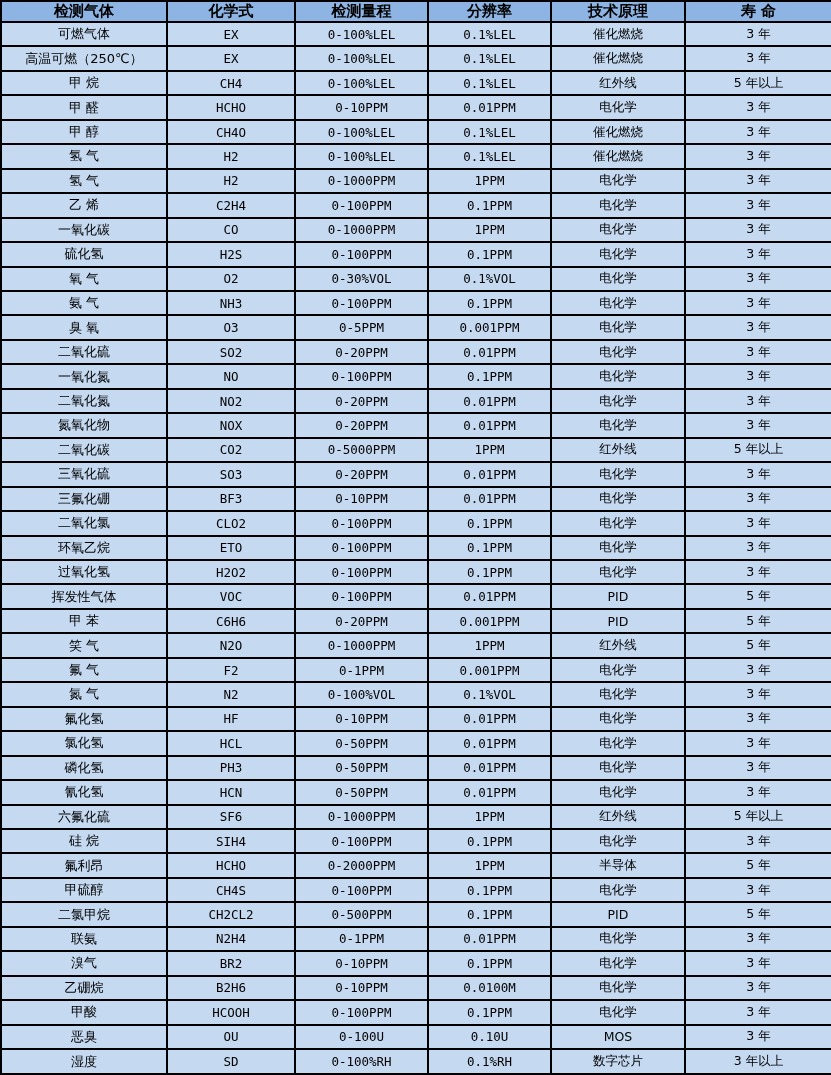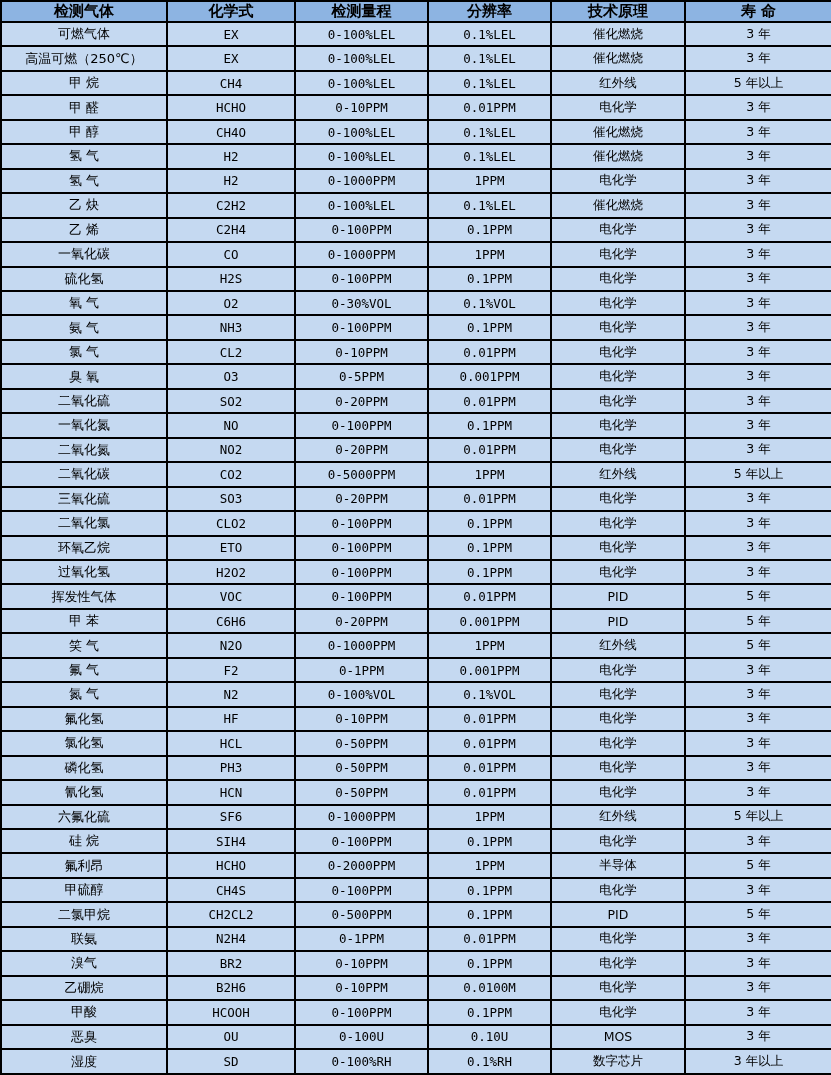--- a/index.html
+++ b/index.html
@@ -125,28 +125,20 @@
       </tr>
       <tr>
         <td>氢 气</td>
         <td>H2</td>
         <td>0-1000PPM</td>
         <td>1PPM</td>
         <td>电化学</td>
         <td>3 年</td>
       </tr>
       <tr>
-        <td>乙 炔</td>
-        <td>C2H2</td>
-        <td>0-100%LEL</td>
-        <td>0.1%LEL</td>
-        <td>催化燃烧</td>
-        <td>3 年</td>
-      </tr>
-      <tr>
         <td>乙 烯</td>
         <td>C2H4</td>
         <td>0-100PPM</td>
         <td>0.1PPM</td>
         <td>电化学</td>
         <td>3 年</td>
       </tr>
       <tr>
         <td>一氧化碳</td>
         <td>CO</td>
@@ -173,28 +165,20 @@
       </tr>
       <tr>
         <td>氨 气</td>
         <td>NH3</td>
         <td>0-100PPM</td>
         <td>0.1PPM</td>
         <td>电化学</td>
         <td>3 年</td>
       </tr>
       <tr>
-        <td>氯 气</td>
-        <td>CL2</td>
-        <td>0-10PPM</td>
-        <td>0.01PPM</td>
-        <td>电化学</td>
-        <td>3 年</td>
-      </tr>
-      <tr>
         <td>臭 氧</td>
         <td>O3</td>
         <td>0-5PPM</td>
         <td>0.001PPM</td>
         <td>电化学</td>
         <td>3 年</td>
       </tr>
       <tr>
         <td>二氧化硫</td>
         <td>SO2</td>
@@ -213,31 +197,47 @@
       </tr>
       <tr>
         <td>二氧化氮</td>
         <td>NO2</td>
         <td>0-20PPM</td>
         <td>0.01PPM</td>
         <td>电化学</td>
         <td>3 年</td>
       </tr>
       <tr>
+        <td>氮氧化物</td>
+        <td>NOX</td>
+        <td>0-20PPM</td>
+        <td>0.01PPM</td>
+        <td>电化学</td>
+        <td>3 年</td>
+      </tr>
+      <tr>
         <td>二氧化碳</td>
         <td>CO2</td>
         <td>0-5000PPM</td>
         <td>1PPM</td>
         <td>红外线</td>
         <td>5 年以上</td>
       </tr>
       <tr>
         <td>三氧化硫</td>
         <td>SO3</td>
         <td>0-20PPM</td>
+        <td>0.01PPM</td>
+        <td>电化学</td>
+        <td>3 年</td>
+      </tr>
+      <tr>
+        <td>三氟化硼</td>
+        <td>BF3</td>
+        <td>0-10PPM</td>
         <td>0.01PPM</td>
         <td>电化学</td>
         <td>3 年</td>
       </tr>
       <tr>
         <td>二氧化氯</td>
         <td>CLO2</td>
         <td>0-100PPM</td>
         <td>0.1PPM</td>
         <td>电化学</td>

